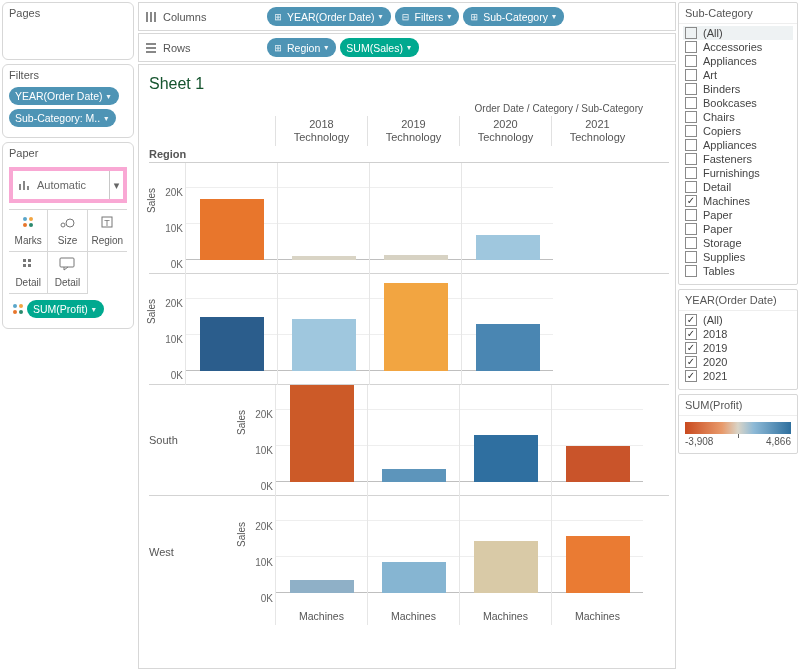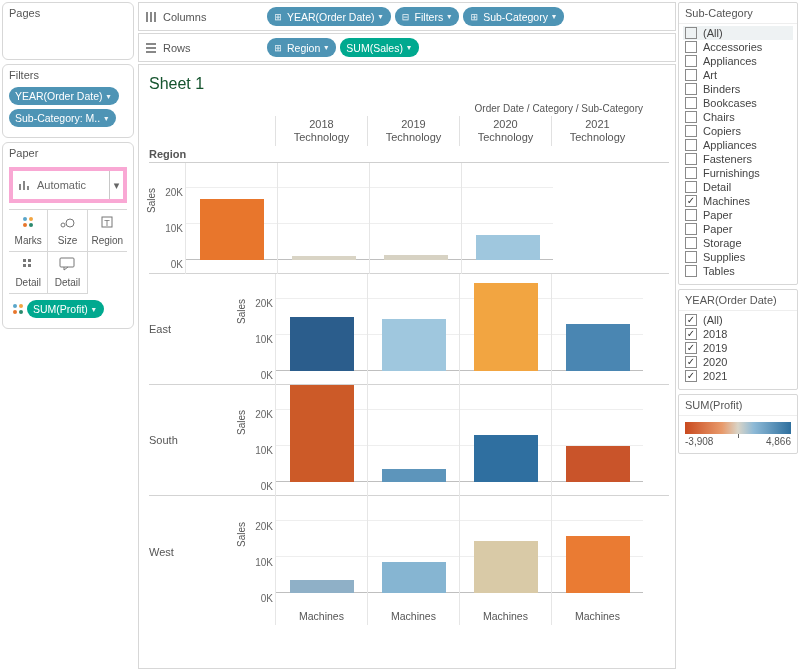--- a/index.html
+++ b/index.html
@@ -388,21 +388,20 @@
                 </div>
                 <div class="cell">
                   <div class="grid" style="bottom: 49.9259px;"></div>
                   <div class="grid" style="bottom: 85.8519px;"></div>
                   <div class="baseline"></div>
                   <div class="bar" style="height: 25.1481px; background: rgb(159, 199, 222);"></div>
                 </div>
               </div>
             </div>
             <div class="region-row">
-              <div class="region-name">East</div>
               <div class="axis-col">
                 <div class="axis-title">Sales</div>
                 <div class="tick" style="bottom: 9px;">0K</div>
                 <div class="tick" style="bottom: 44.9259px;">10K</div>
                 <div class="tick" style="bottom: 80.8519px;">20K</div>
               </div>
               <div class="cells">
                 <div class="cell">
                   <div class="grid" style="bottom: 49.9259px;"></div>
                   <div class="grid" style="bottom: 85.8519px;"></div>

